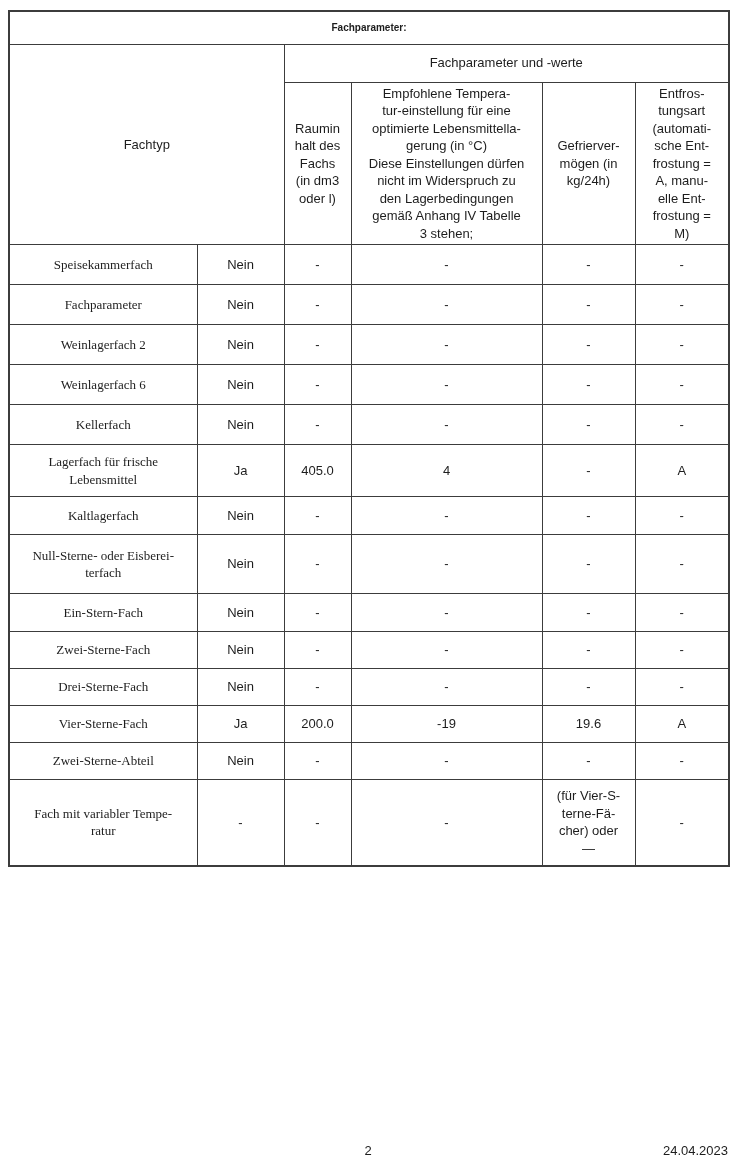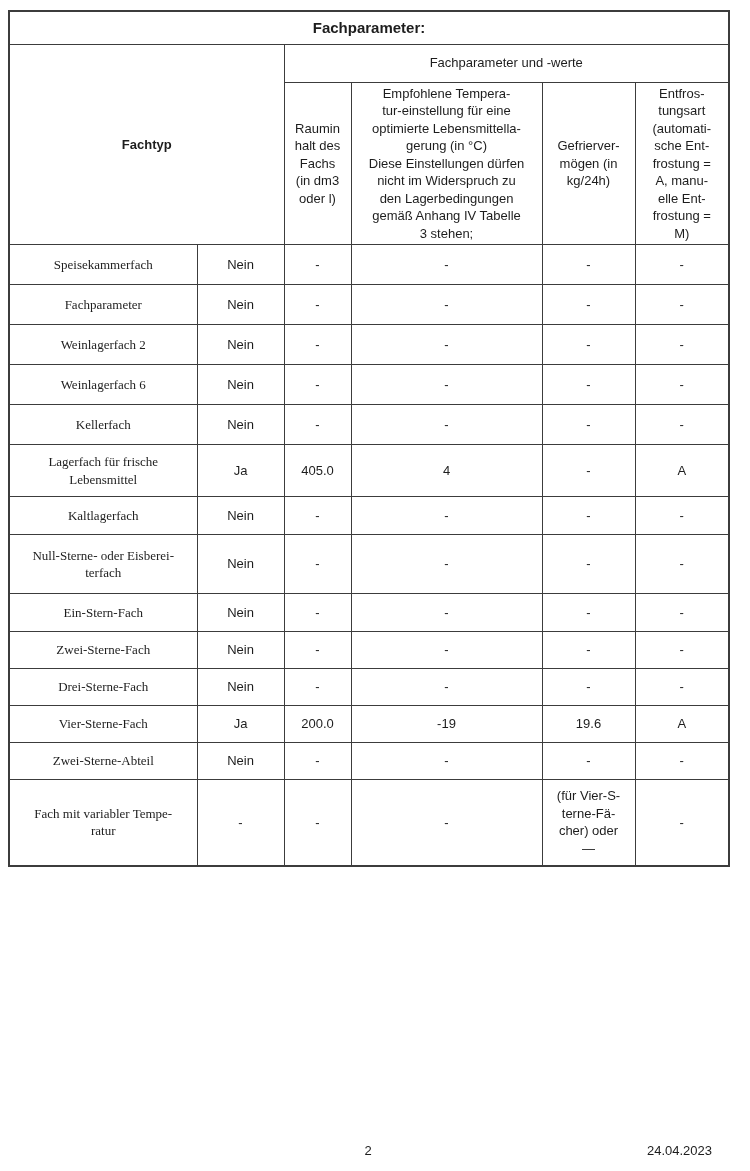--- a/index.html
+++ b/index.html
@@ -34,26 +34,25 @@
     border: 1px solid #3c3c3c;
     padding: 2px 4px;
     vertical-align: middle;
     text-align: center;
     overflow: hidden;
   }
   td.title-cell {
     text-align: left;
     font-weight: bold;
     padding-left: 8px;
-    font-size: 15px;
+    font-size: 10px;
   }
   td.fachtyp-cell {
     text-align: center;
     vertical-align: middle;
-    font-weight: bold;
   }
   td.group-cell {
     text-align: center;
     vertical-align: middle;
     margin-top: 17px;
   }
   td.colhead-cell {
     vertical-align: top;
     padding-top: 7px;
     white-space: pre-line;
@@ -78,21 +77,21 @@
     font-size: 13px;
   }
   .footer .page-num {
     position: absolute;
     left: 0;
     width: 720px;
     text-align: center;
   }
   .footer .date {
     position: absolute;
-    right: 16px;
+    right: 0;
     text-align: center;
   }
 </style>
 </head>
 <body>
 
 <div class="page">
 
   <div class="table-wrap">
     <table class="fach">

